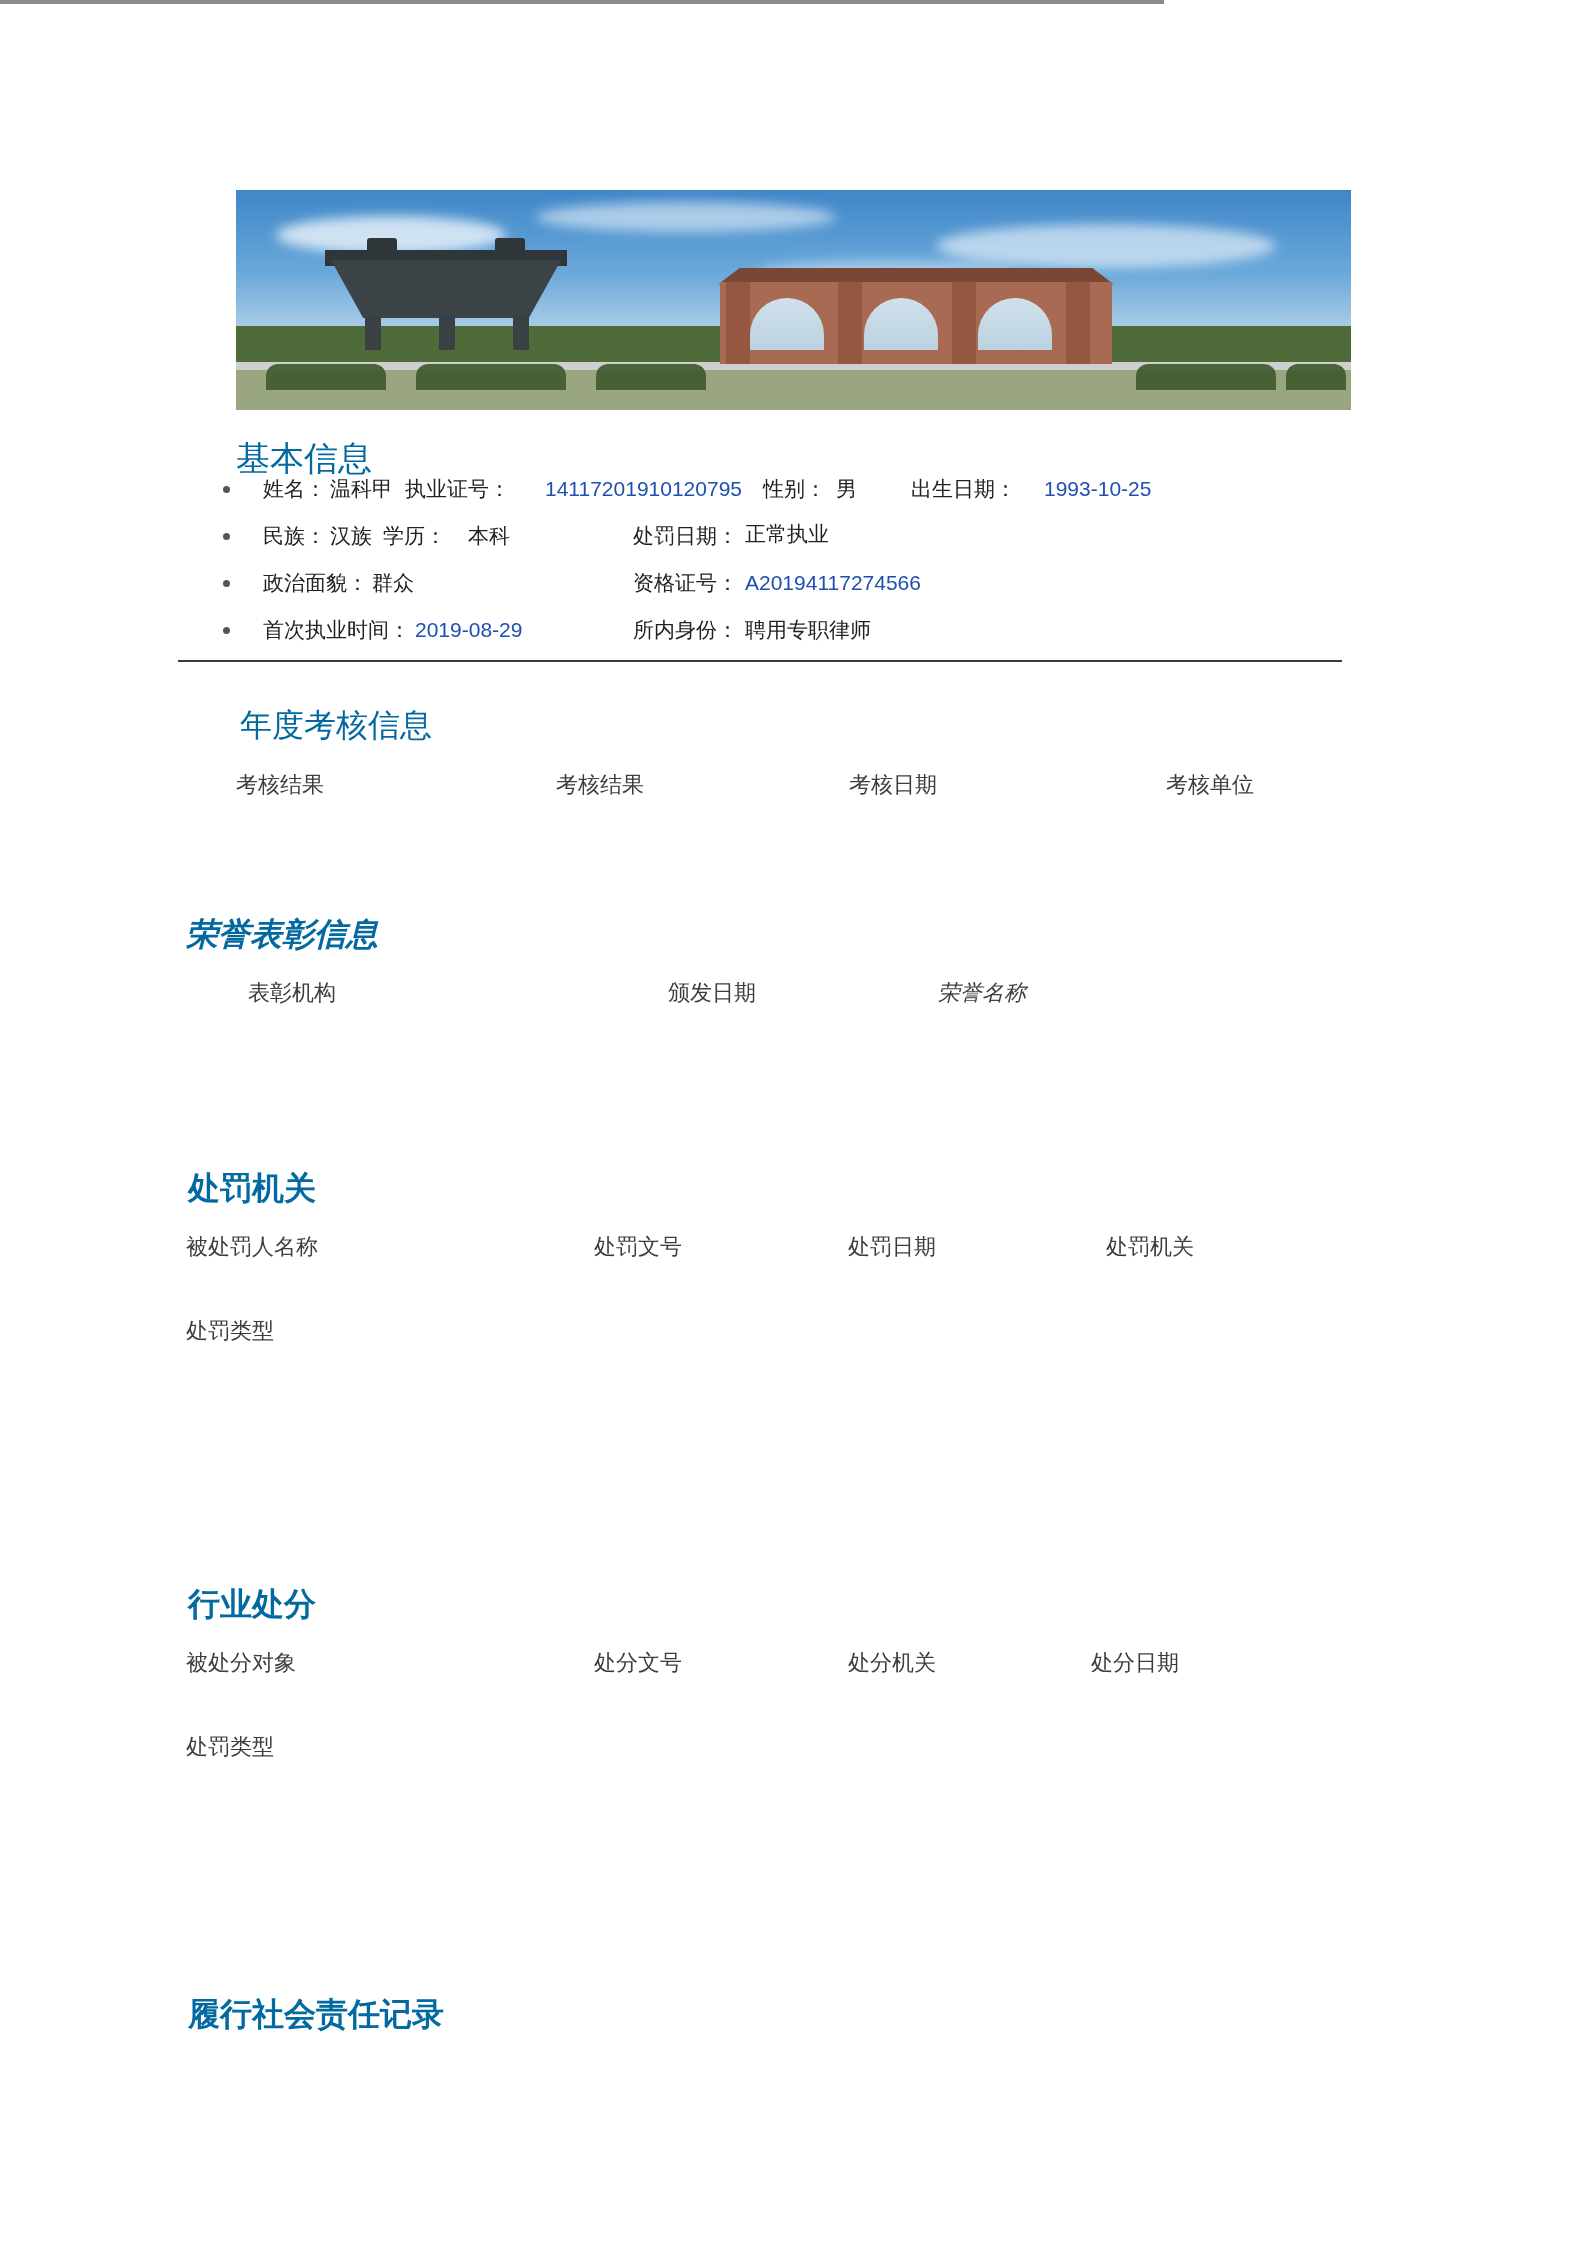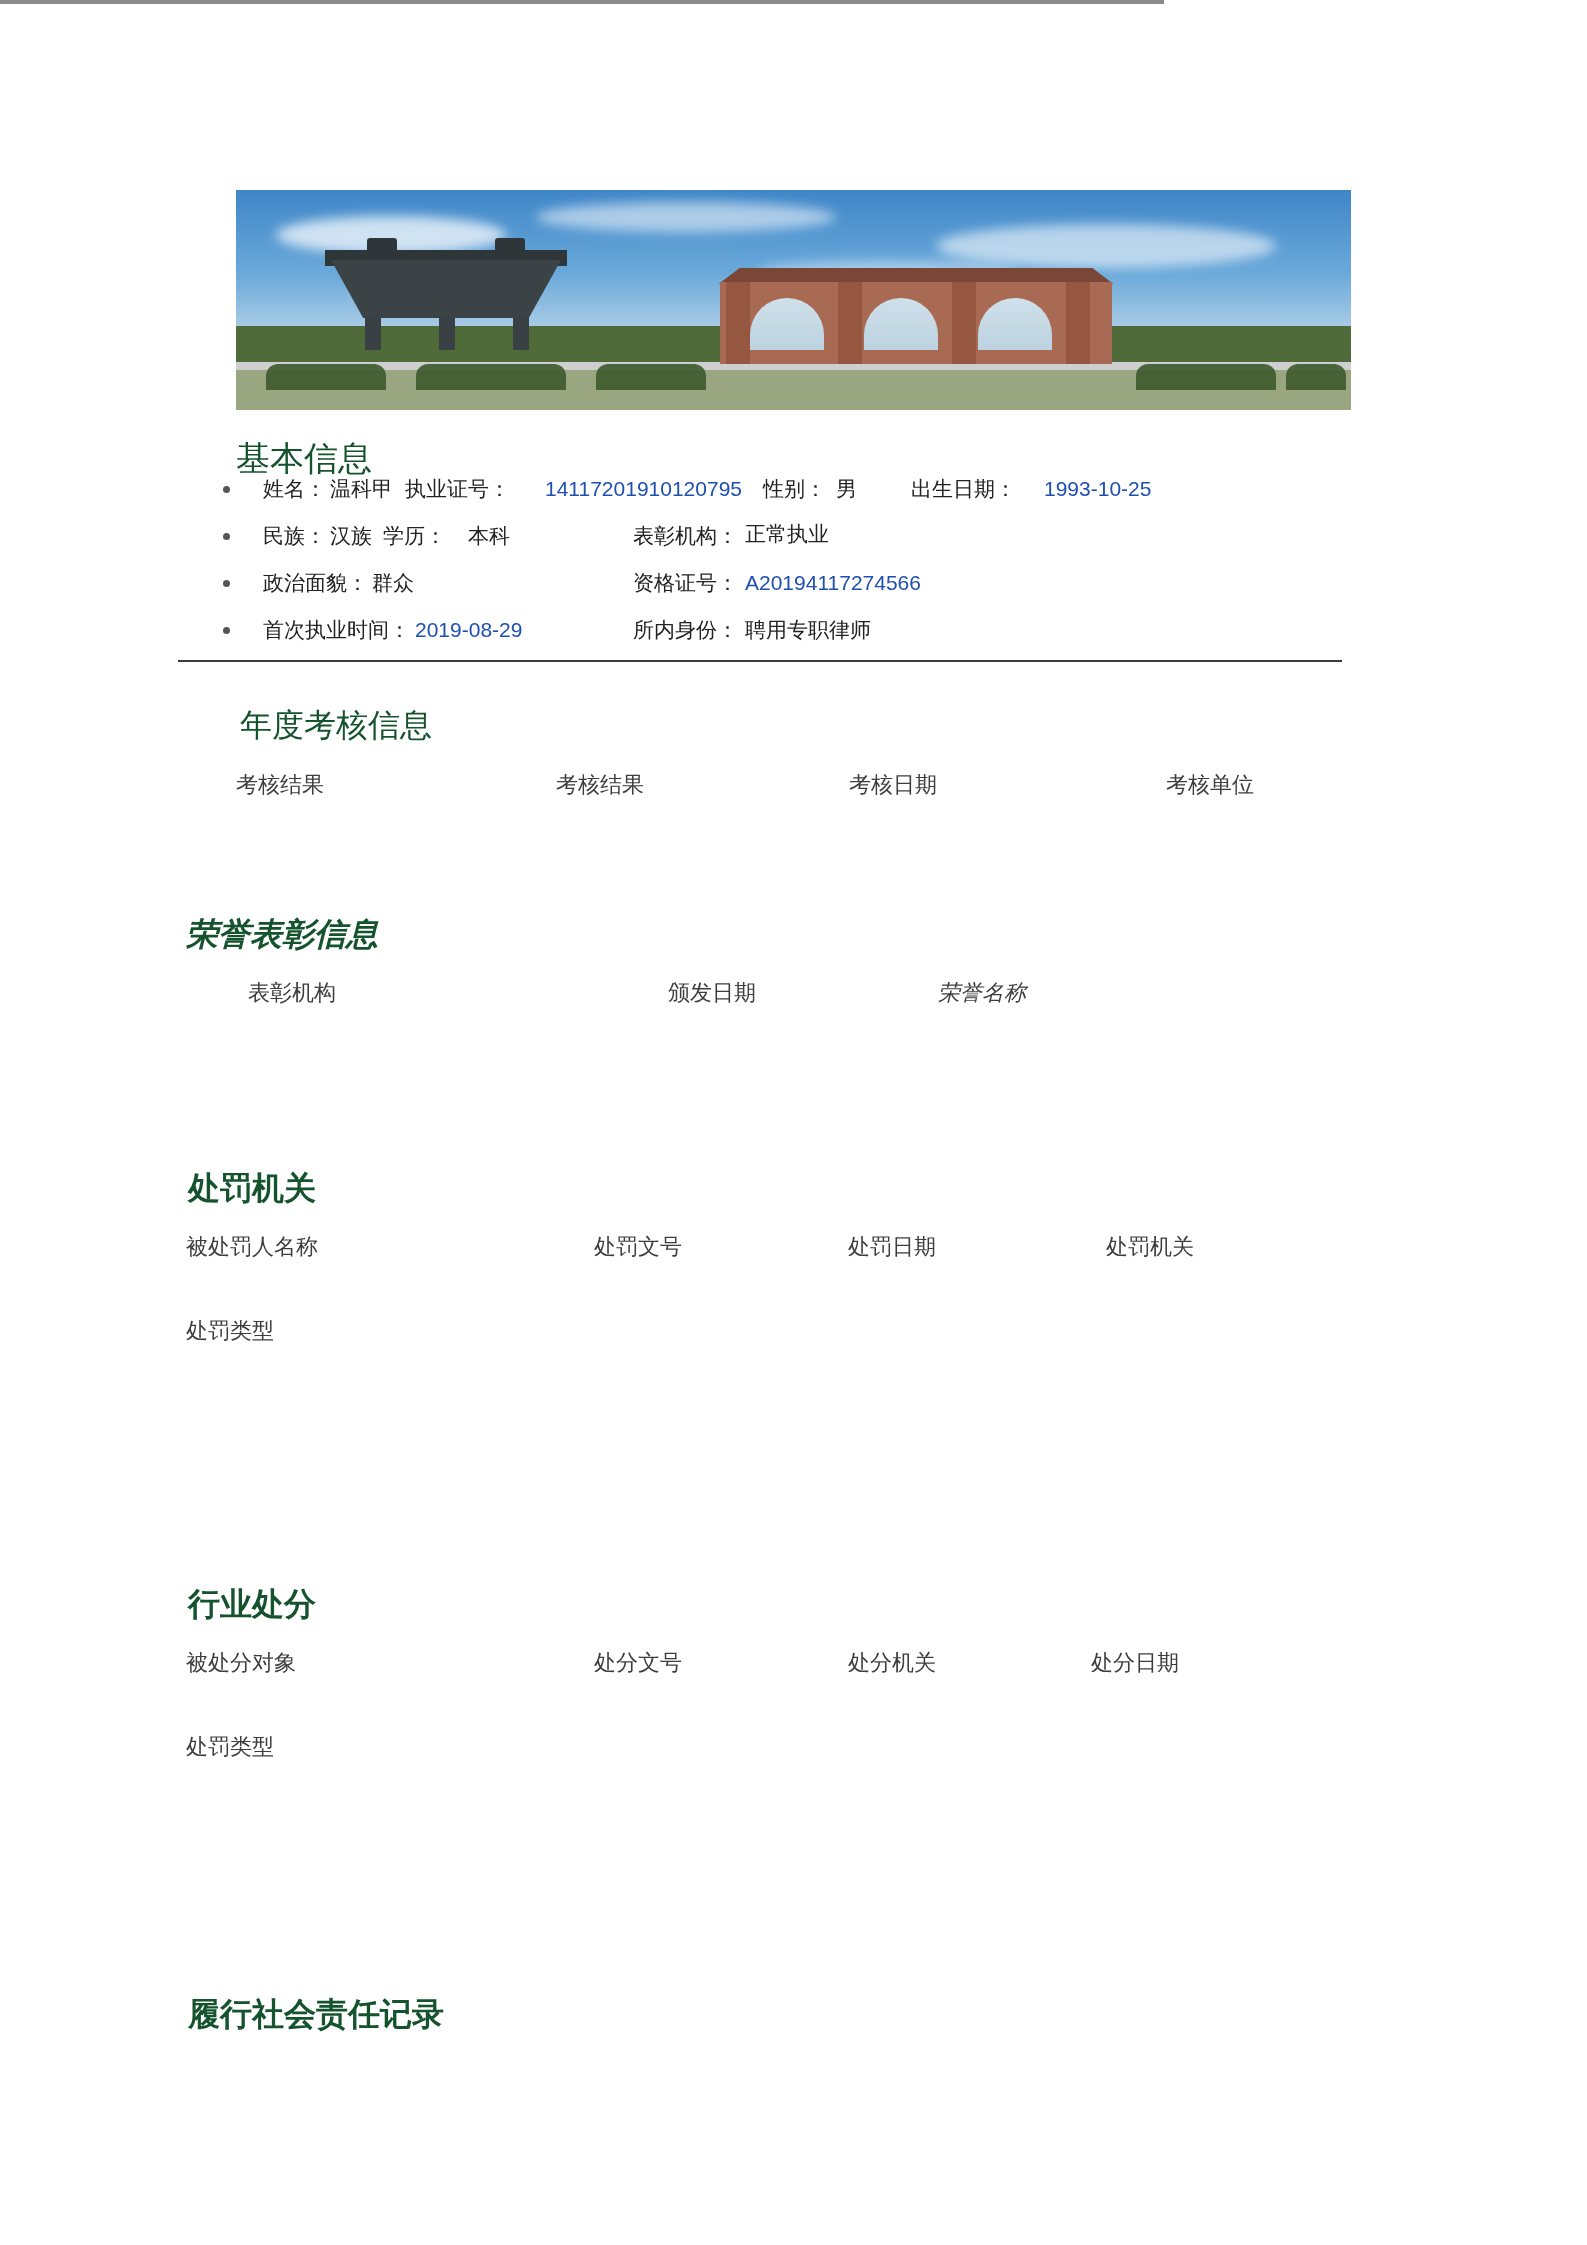--- a/index.html
+++ b/index.html
@@ -141,21 +141,21 @@
     height: 26px;
     background: #3f5c2f;
     border-radius: 12px 12px 0 0;
     opacity: .92;
   }
 
   
   .h-main {
     position: absolute;
     font-weight: normal;
-    color: #14532d;
+    color: #0369a1;
     white-space: nowrap;
   }
   .h-basic { left: 236px; top: 408px; font-size: 34px; }
   .h-annual { left: 240px; top: 677px; font-size: 32px; }
   .h-honor  { left: 186px; top: 886px; font-size: 32px; font-weight: bold; font-style: italic; }
   .h-admin  { left: 188px; top: 1140px; font-size: 32px; font-weight: bold; }
   .h-indus  { left: 188px; top: 1556px; font-size: 32px; font-weight: bold; }
   .h-social { left: 188px; top: 1966px; font-size: 32px; font-weight: bold; }
 
   
@@ -282,21 +282,21 @@
       <span class="col" style="left:621px;">男</span>
       <span class="col row1-c4 lbl">出生日期：</span>
       <span class="col val-link" style="left:829px;">1993-10-25</span>
     </li>
     <li>
       <span class="bullet"></span>
       <span class="col row2-c1 lbl">民族：</span>
       <span class="col" style="left:115px;">汉族</span>
       <span class="col row2-c2 lbl">学历：</span>
       <span class="col" style="left:253px;">本科</span>
-      <span class="col row2-c3 lbl">表彰机构：</span>
+      <span class="col row2-c3 lbl">处罚日期：</span>
       <span class="col" style="left:530px;font-family:Liberation Mono, monospace;">正常执业</span>
     </li>
     <li>
       <span class="bullet"></span>
       <span class="col row3-c1 lbl">政治面貌：</span>
       <span class="col" style="left:157px;">群众</span>
       <span class="col row3-c2 lbl">资格证号：</span>
       <span class="col val-link" style="left:530px;">A20194117274566</span>
     </li>
     <li>

